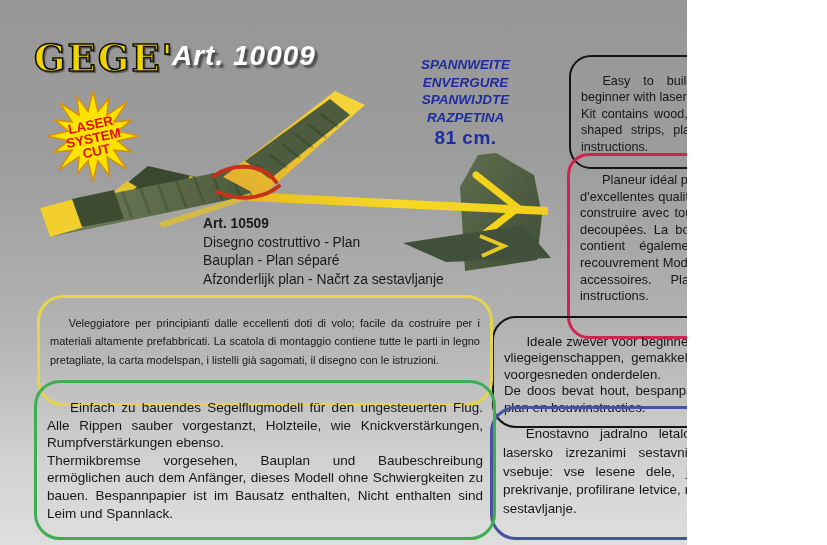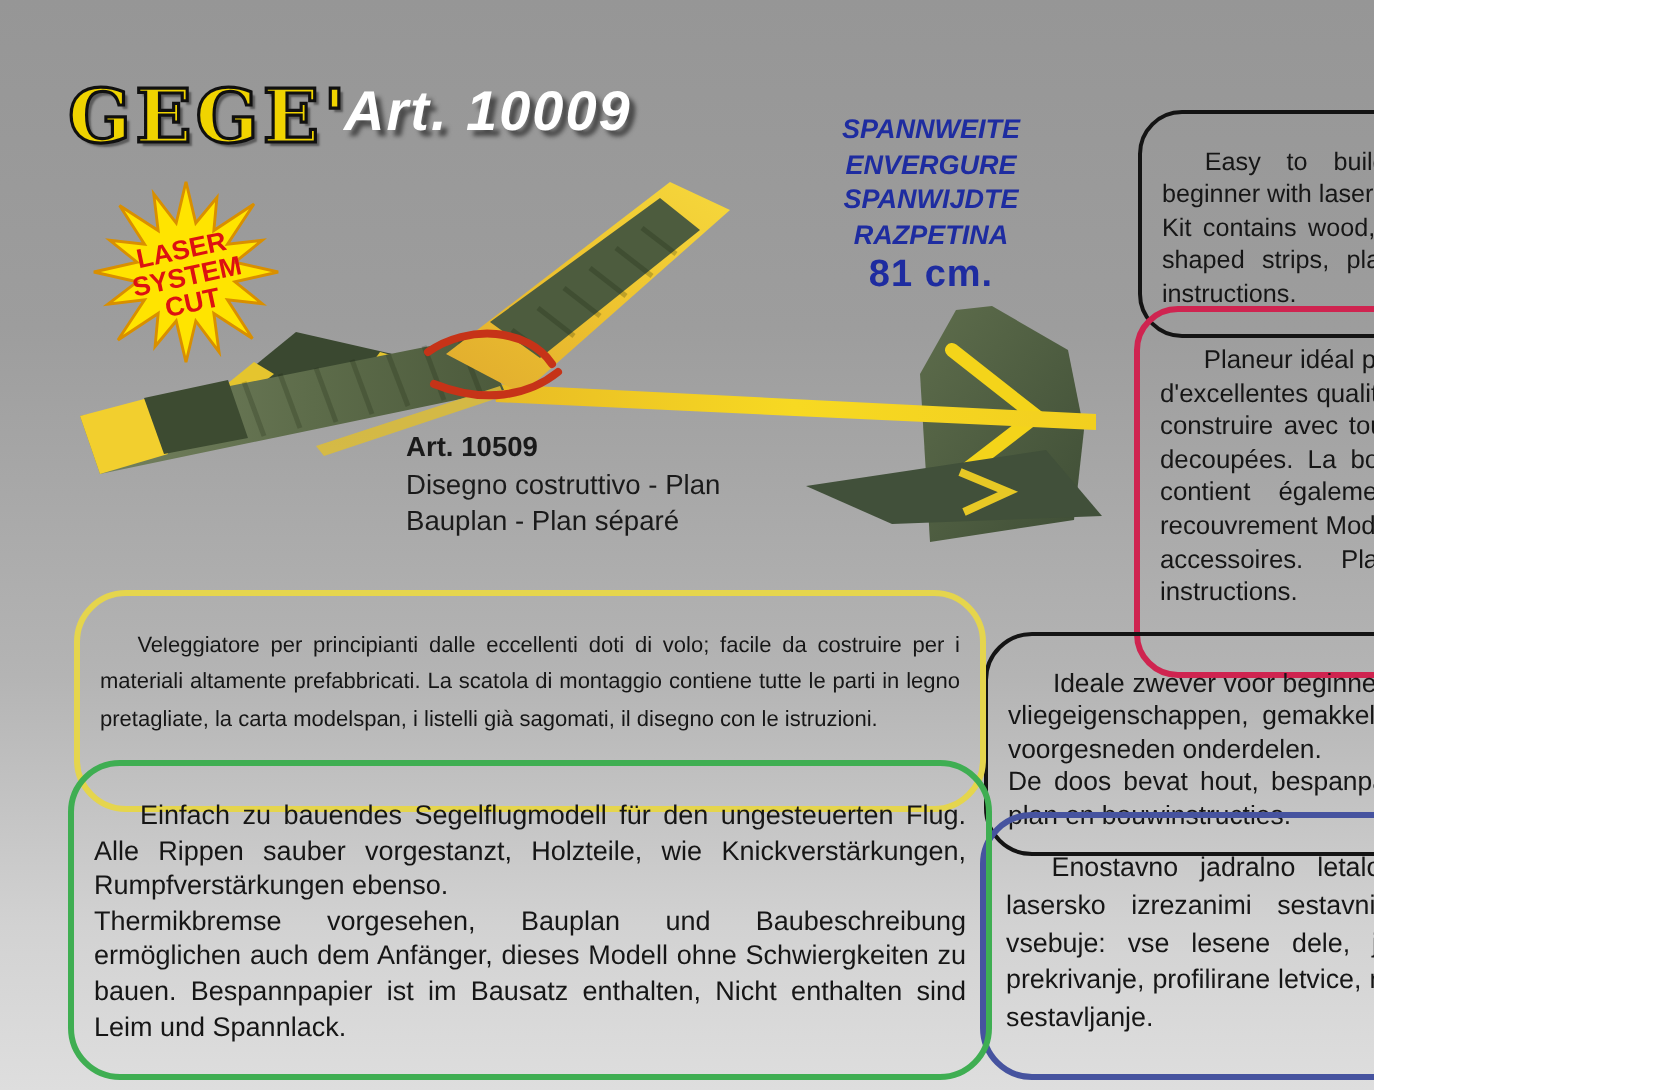--- a/index.html
+++ b/index.html
@@ -161,20 +161,21 @@
     <div>ENVERGURE</div>
     <div>SPANWIJDTE</div>
     <div>RAZPETINA</div>
     <div class="size">81 cm.</div>
   </div>
 
   <div class="caption">
     <div class="cap-art">Art. 10509</div>
     <div>Disegno costruttivo - Plan</div>
     <div>Bauplan - Plan séparé</div>
+    <div>Afzonderlijk plan - Načrt za sestavljanje</div>
   </div>
 
   <div class="lang-box box-en" lang="en">
     <p class="first">Easy to build glider for the beginner with laser cut parts.</p>
     <p>Kit contains wood, covering material, shaped strips, plans and assembly instructions.</p>
   </div>
 
   <div class="lang-box box-fr" lang="fr">
     <p class="first">Planeur idéal pour débutants ayant d'excellentes qualités de vol et facile à construire avec toutes les pièces pré-decoupées. La boîte de construction contient également le papier de recouvrement Modelspan ainsi que les accessoires. Plan détaillé avec instructions.</p>
   </div>

